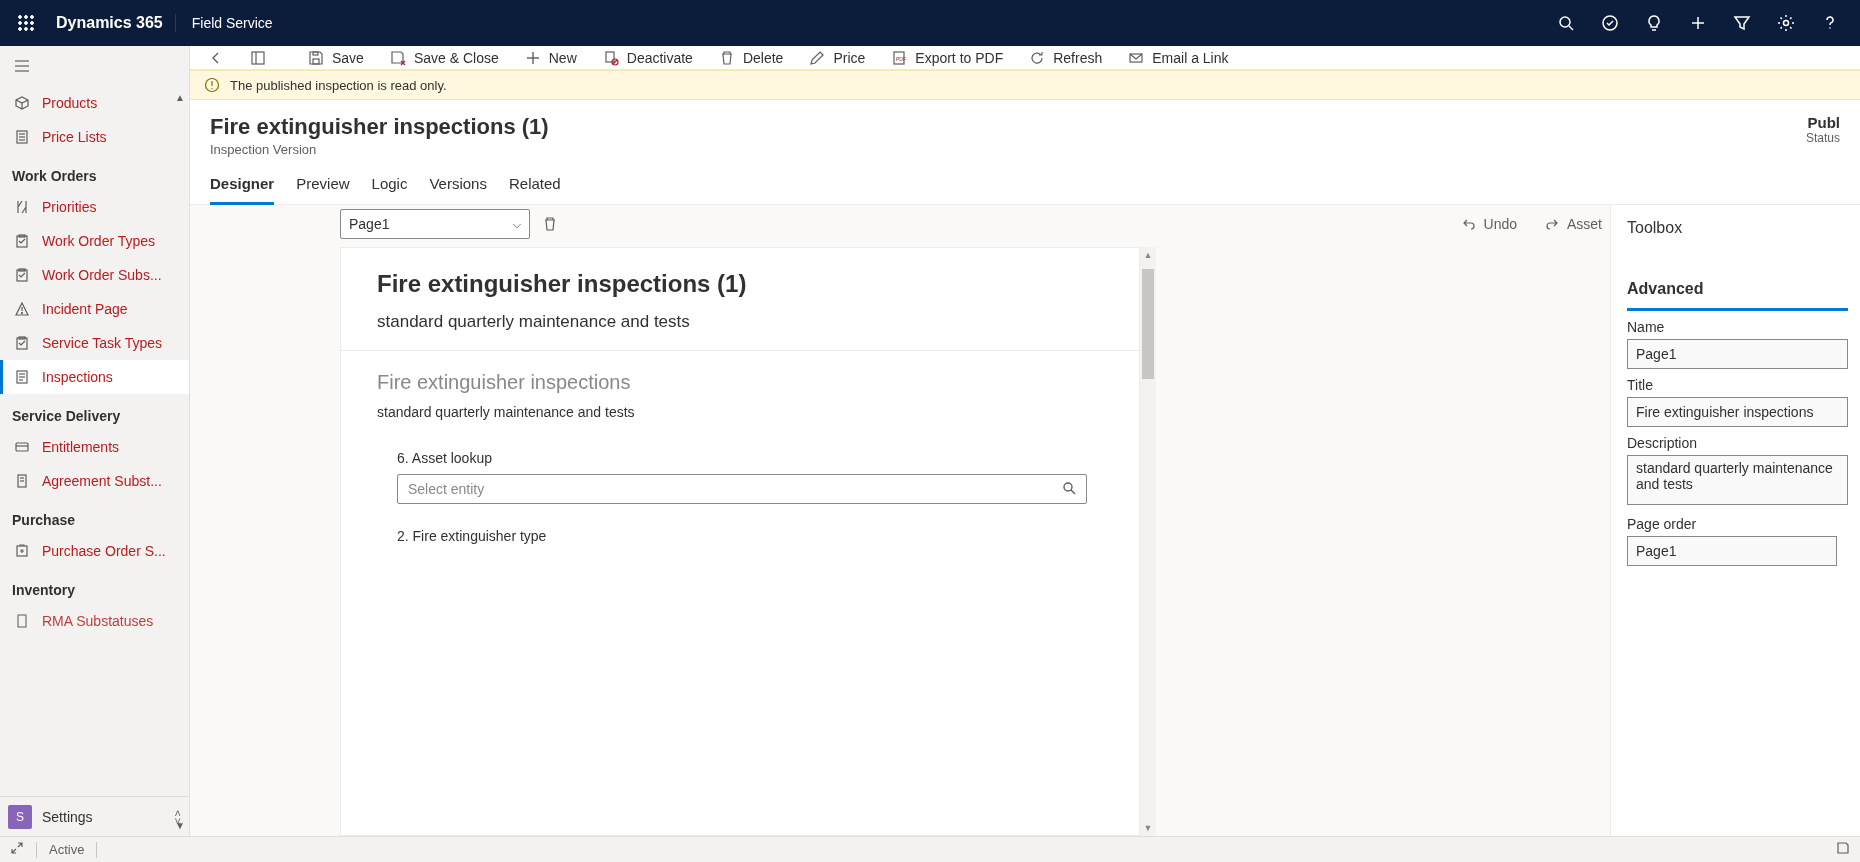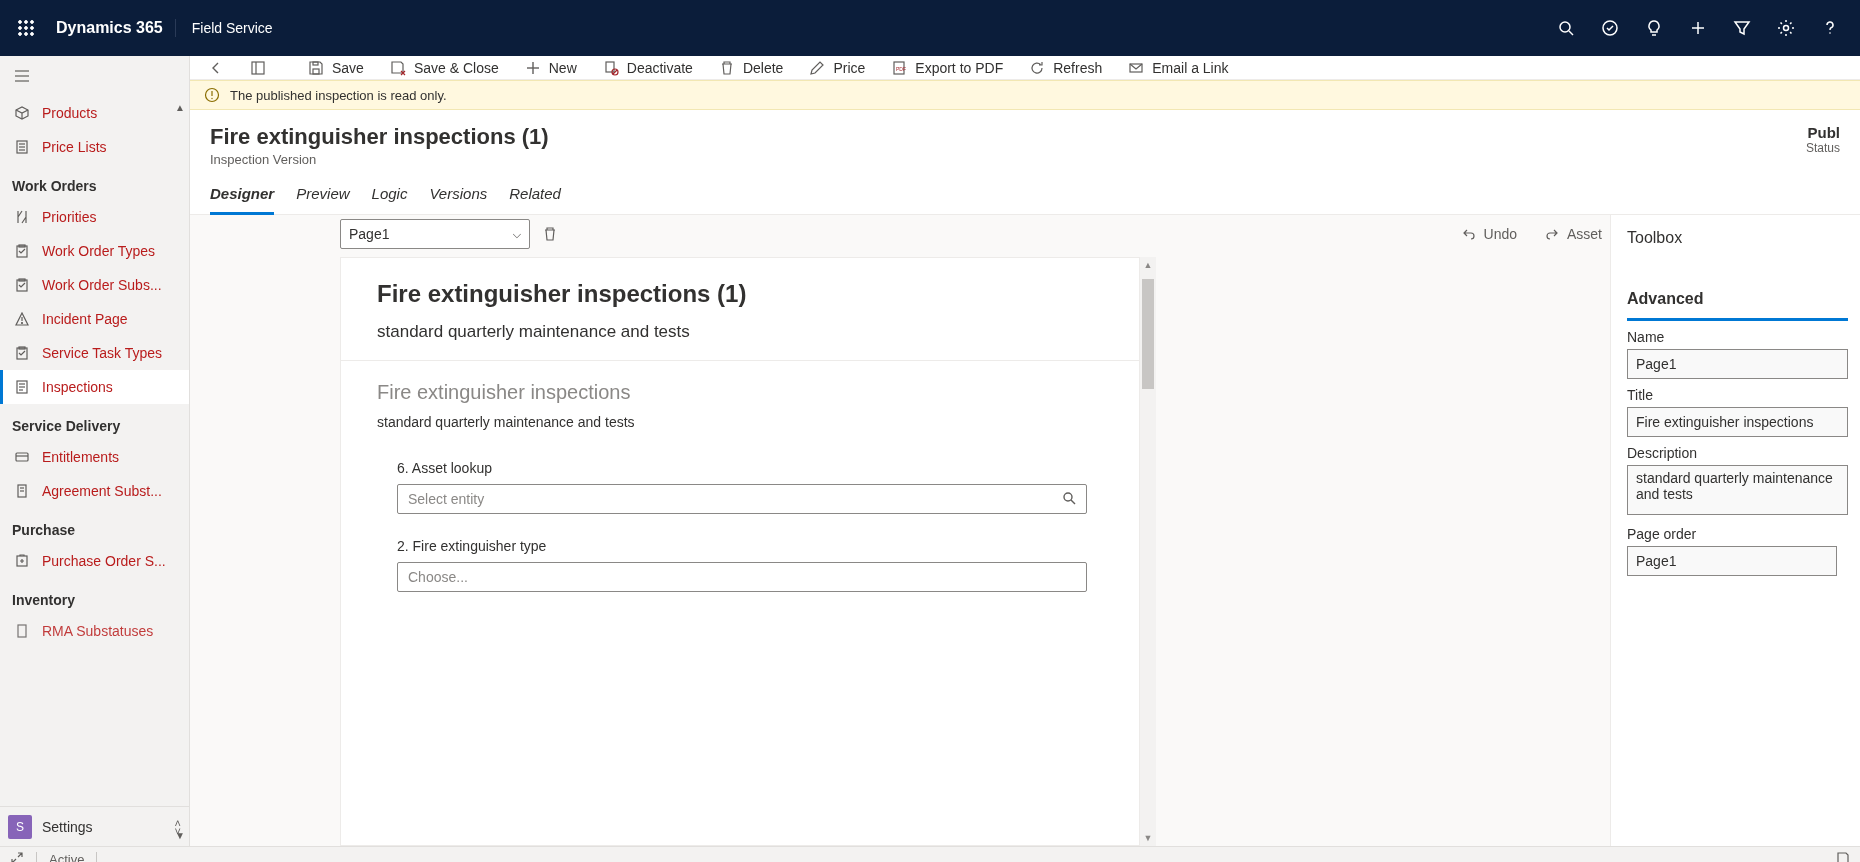--- a/index.html
+++ b/index.html
@@ -1,19 +1,19 @@
 <!DOCTYPE html>
 <html><head>
 <meta charset="utf-8">
 <style>
 * { box-sizing: border-box; margin: 0; padding: 0; }
 body { font-family: "Segoe UI", Tahoma, sans-serif; font-size: 14px; color: #323130; overflow: hidden; width: 1860px; height: 862px; }
 
 
-.top-bar { background: #0b1d3a; color: #fff; height: 56px; display: flex; align-items: center; padding: 0 8px; }
+.top-bar { background: #0b1d3a; color: #fff; height: 46px; display: flex; align-items: center; padding: 0 8px; }
 .top-bar .waffle { width: 36px; height: 36px; display: flex; align-items: center; justify-content: center; cursor: pointer; }
 .top-bar .brand { font-size: 16px; font-weight: 600; padding: 0 12px; border-right: 1px solid #2a3a57; }
 .top-bar .app-name { padding: 0 16px; font-size: 14px; }
 .top-bar .spacer { flex: 1; }
 .top-bar .top-icon { width: 44px; height: 44px; display: flex; align-items: center; justify-content: center; cursor: pointer; }
 .top-bar svg { stroke: #fff; fill: none; }
 
 .main-shell { display: flex; height: calc(100% - 46px - 26px); }
 
 
@@ -43,21 +43,21 @@
 .notice-bar { background: #fff8df; border-top:1px solid #f2e7b3; border-bottom: 1px solid #f2e7b3; padding: 6px 14px; display:flex; align-items:center; gap:10px; font-size:13px; color:#323130;}
 .notice-bar .warn-icon { width:16px; height:16px; display:flex; align-items:center; justify-content:center;}
 
 .header-row { display:flex; align-items:flex-start; padding: 14px 20px 4px 20px; background:#fff; }
 .header-title { font-size: 22px; font-weight:600; }
 .header-sub { font-size: 13px; color:#605e5c; margin-top:2px; }
 .header-right { margin-left:auto; text-align:right; }
 .header-right .stat { font-size:15px; font-weight:600;}
 .header-right .statlabel { font-size:12px; color:#605e5c;}
 
-.tabs-row { display:flex; gap: 22px; padding: 6px 20px 0 20px; border-bottom: 1px solid #edebe9; background:#fff;font-style:italic; }
+.tabs-row { display:flex; gap: 22px; padding: 6px 20px 0 20px; border-bottom: 1px solid #edebe9; background:#fff; }
 .tab { padding: 8px 0 10px 0; cursor:pointer; font-size:15px; color:#323130;}
 .tab.active { border-bottom: 3px solid #0078d4; font-weight:600; margin-bottom:-1px;}
 
 .designer-area { flex:1; background:#faf9f8; display:flex; min-height:0; overflow:hidden; }
 
 .canvas-wrap { flex:1; display:flex; flex-direction:column; min-width:0; padding: 0 0 0 150px;}
 .canvas-toolbar { display:flex; align-items:center; padding: 4px 0 8px 0; gap: 12px; }
 .page-select { width: 190px; height:30px; border:1px solid #8a8886; border-radius:2px; padding:0 8px; background:#fff; display:flex; align-items:center; justify-content:space-between; cursor:pointer;}
 .canvas-toolbar .spacer { flex:1; }
 .undo-redo { display:flex; align-items:center; gap: 8px; color:#605e5c; cursor:pointer; padding:4px 8px;}
@@ -466,23 +466,20 @@
               <div class="q-input">
                 <span>Select entity</span>
                 <span><svg width="14" height="14" viewBox="0 0 14 14" stroke="#605e5c" fill="none" stroke-width="1.4">
                       <circle cx="6" cy="6" r="4"></circle>
                       <line x1="9" y1="9" x2="13" y2="13"></line>
                     </svg></span>
               </div>
             </div>
             <div class="question">
               <div class="q-label">2. Fire extinguisher type</div>
-              <div class="q-input">
-                <span>Choose...</span>
-              </div>
             </div>
           </div>
           <div class="vscroll-track">
             <div class="vscroll-arrow">▲</div>
             <div style="flex:0 0 8px;"></div>
             <div class="vscroll-thumb" style="height:110px;"></div>
             <div style="flex:1;"></div>
             <div class="vscroll-arrow">▼</div>
           </div>
         </div>

